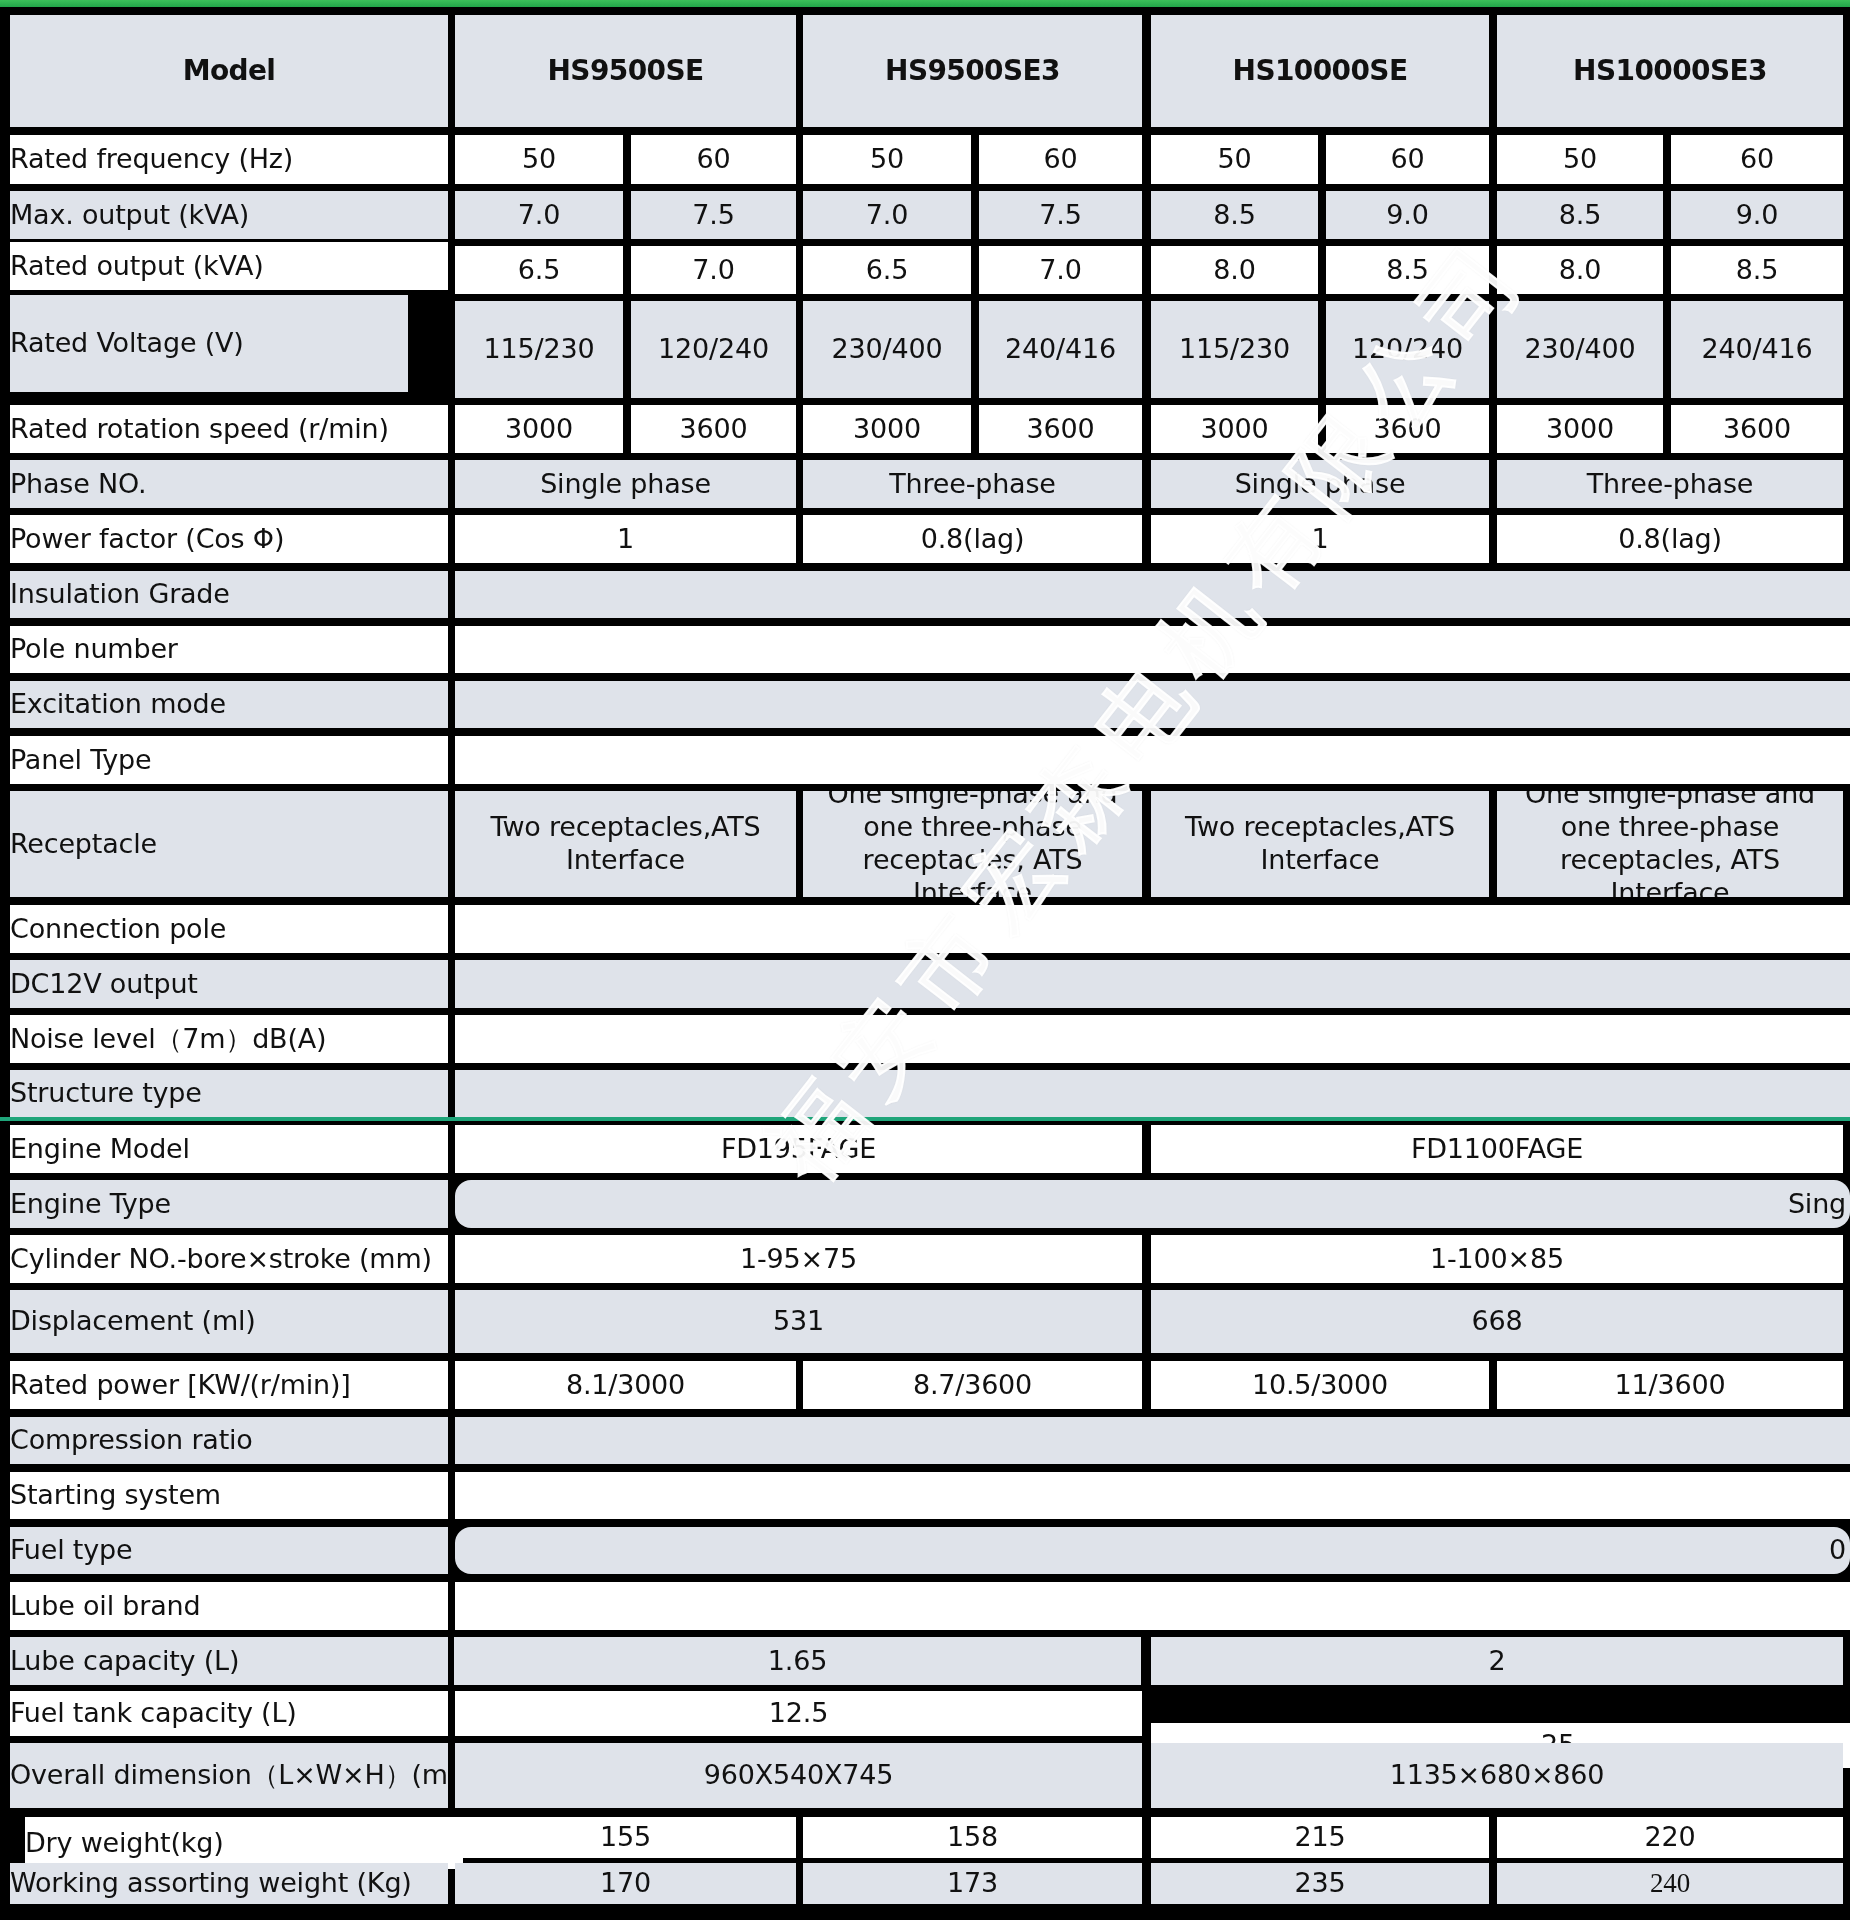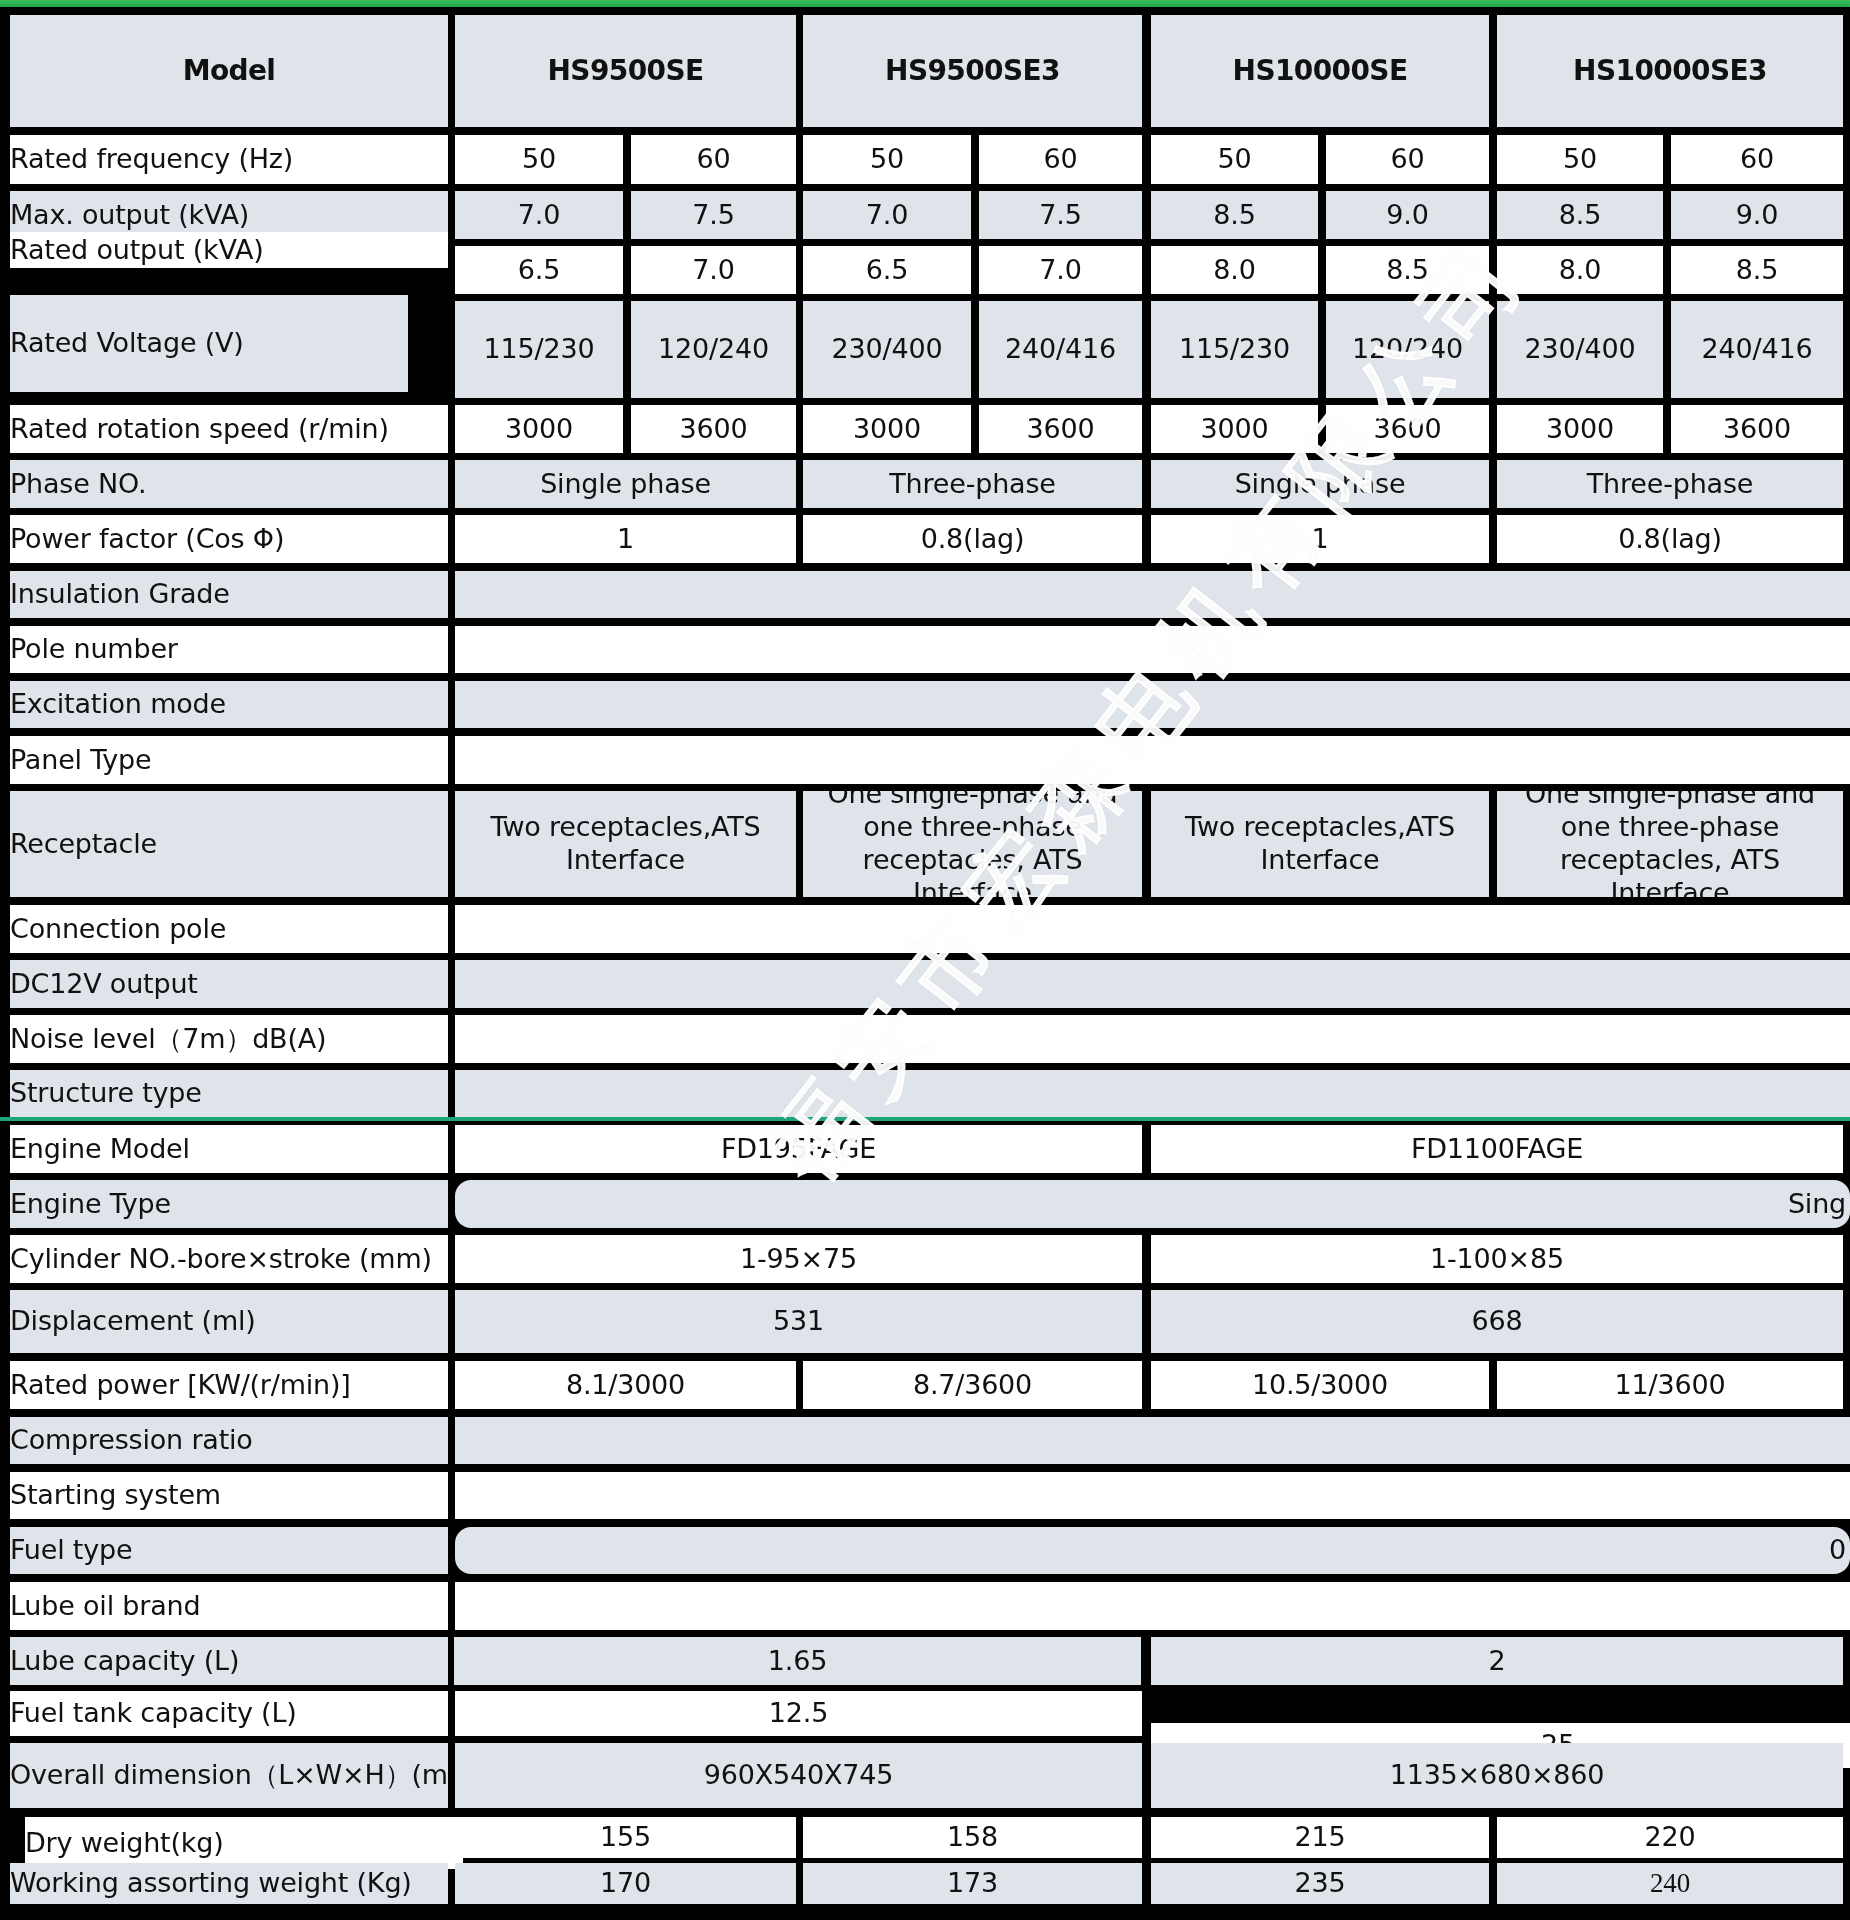--- a/index.html
+++ b/index.html
@@ -57,21 +57,21 @@
     <div class="cell white" style="left: 1671px; top: 135px; width: 172px; height: 49px;">60</div>
     <div class="cell grey label" style="left: 10px; top: 191px; width: 438px; height: 48px;">Max. output (kVA)</div>
     <div class="cell grey" style="left: 455px; top: 191px; width: 168px; height: 48px;">7.0</div>
     <div class="cell grey" style="left: 631px; top: 191px; width: 165px; height: 48px;">7.5</div>
     <div class="cell grey" style="left: 803px; top: 191px; width: 168px; height: 48px;">7.0</div>
     <div class="cell grey" style="left: 979px; top: 191px; width: 163px; height: 48px;">7.5</div>
     <div class="cell grey" style="left: 1151px; top: 191px; width: 167px; height: 48px;">8.5</div>
     <div class="cell grey" style="left: 1326px; top: 191px; width: 163px; height: 48px;">9.0</div>
     <div class="cell grey" style="left: 1497px; top: 191px; width: 166px; height: 48px;">8.5</div>
     <div class="cell grey" style="left: 1671px; top: 191px; width: 172px; height: 48px;">9.0</div>
-    <div class="cell white label" style="left: 10px; top: 232px; width: 438px; height: 36px;">Rated output (kVA)</div>
+    <div class="cell white label" style="left: 10px; top: 242px; width: 438px; height: 48px;">Rated output (kVA)</div>
     <div class="cell white" style="left: 455px; top: 246px; width: 168px; height: 48px;">6.5</div>
     <div class="cell white" style="left: 631px; top: 246px; width: 165px; height: 48px;">7.0</div>
     <div class="cell white" style="left: 803px; top: 246px; width: 168px; height: 48px;">6.5</div>
     <div class="cell white" style="left: 979px; top: 246px; width: 163px; height: 48px;">7.0</div>
     <div class="cell white" style="left: 1151px; top: 246px; width: 167px; height: 48px;">8.0</div>
     <div class="cell white" style="left: 1326px; top: 246px; width: 163px; height: 48px;">8.5</div>
     <div class="cell white" style="left: 1497px; top: 246px; width: 166px; height: 48px;">8.0</div>
     <div class="cell white" style="left: 1671px; top: 246px; width: 172px; height: 48px;">8.5</div>
     <div class="cell grey label" style="left: 10px; top: 295px; width: 398px; height: 97px;">Rated Voltage (V)</div>
     <div class="cell grey" style="left: 455px; top: 301px; width: 168px; height: 97px;">115/230</div>

